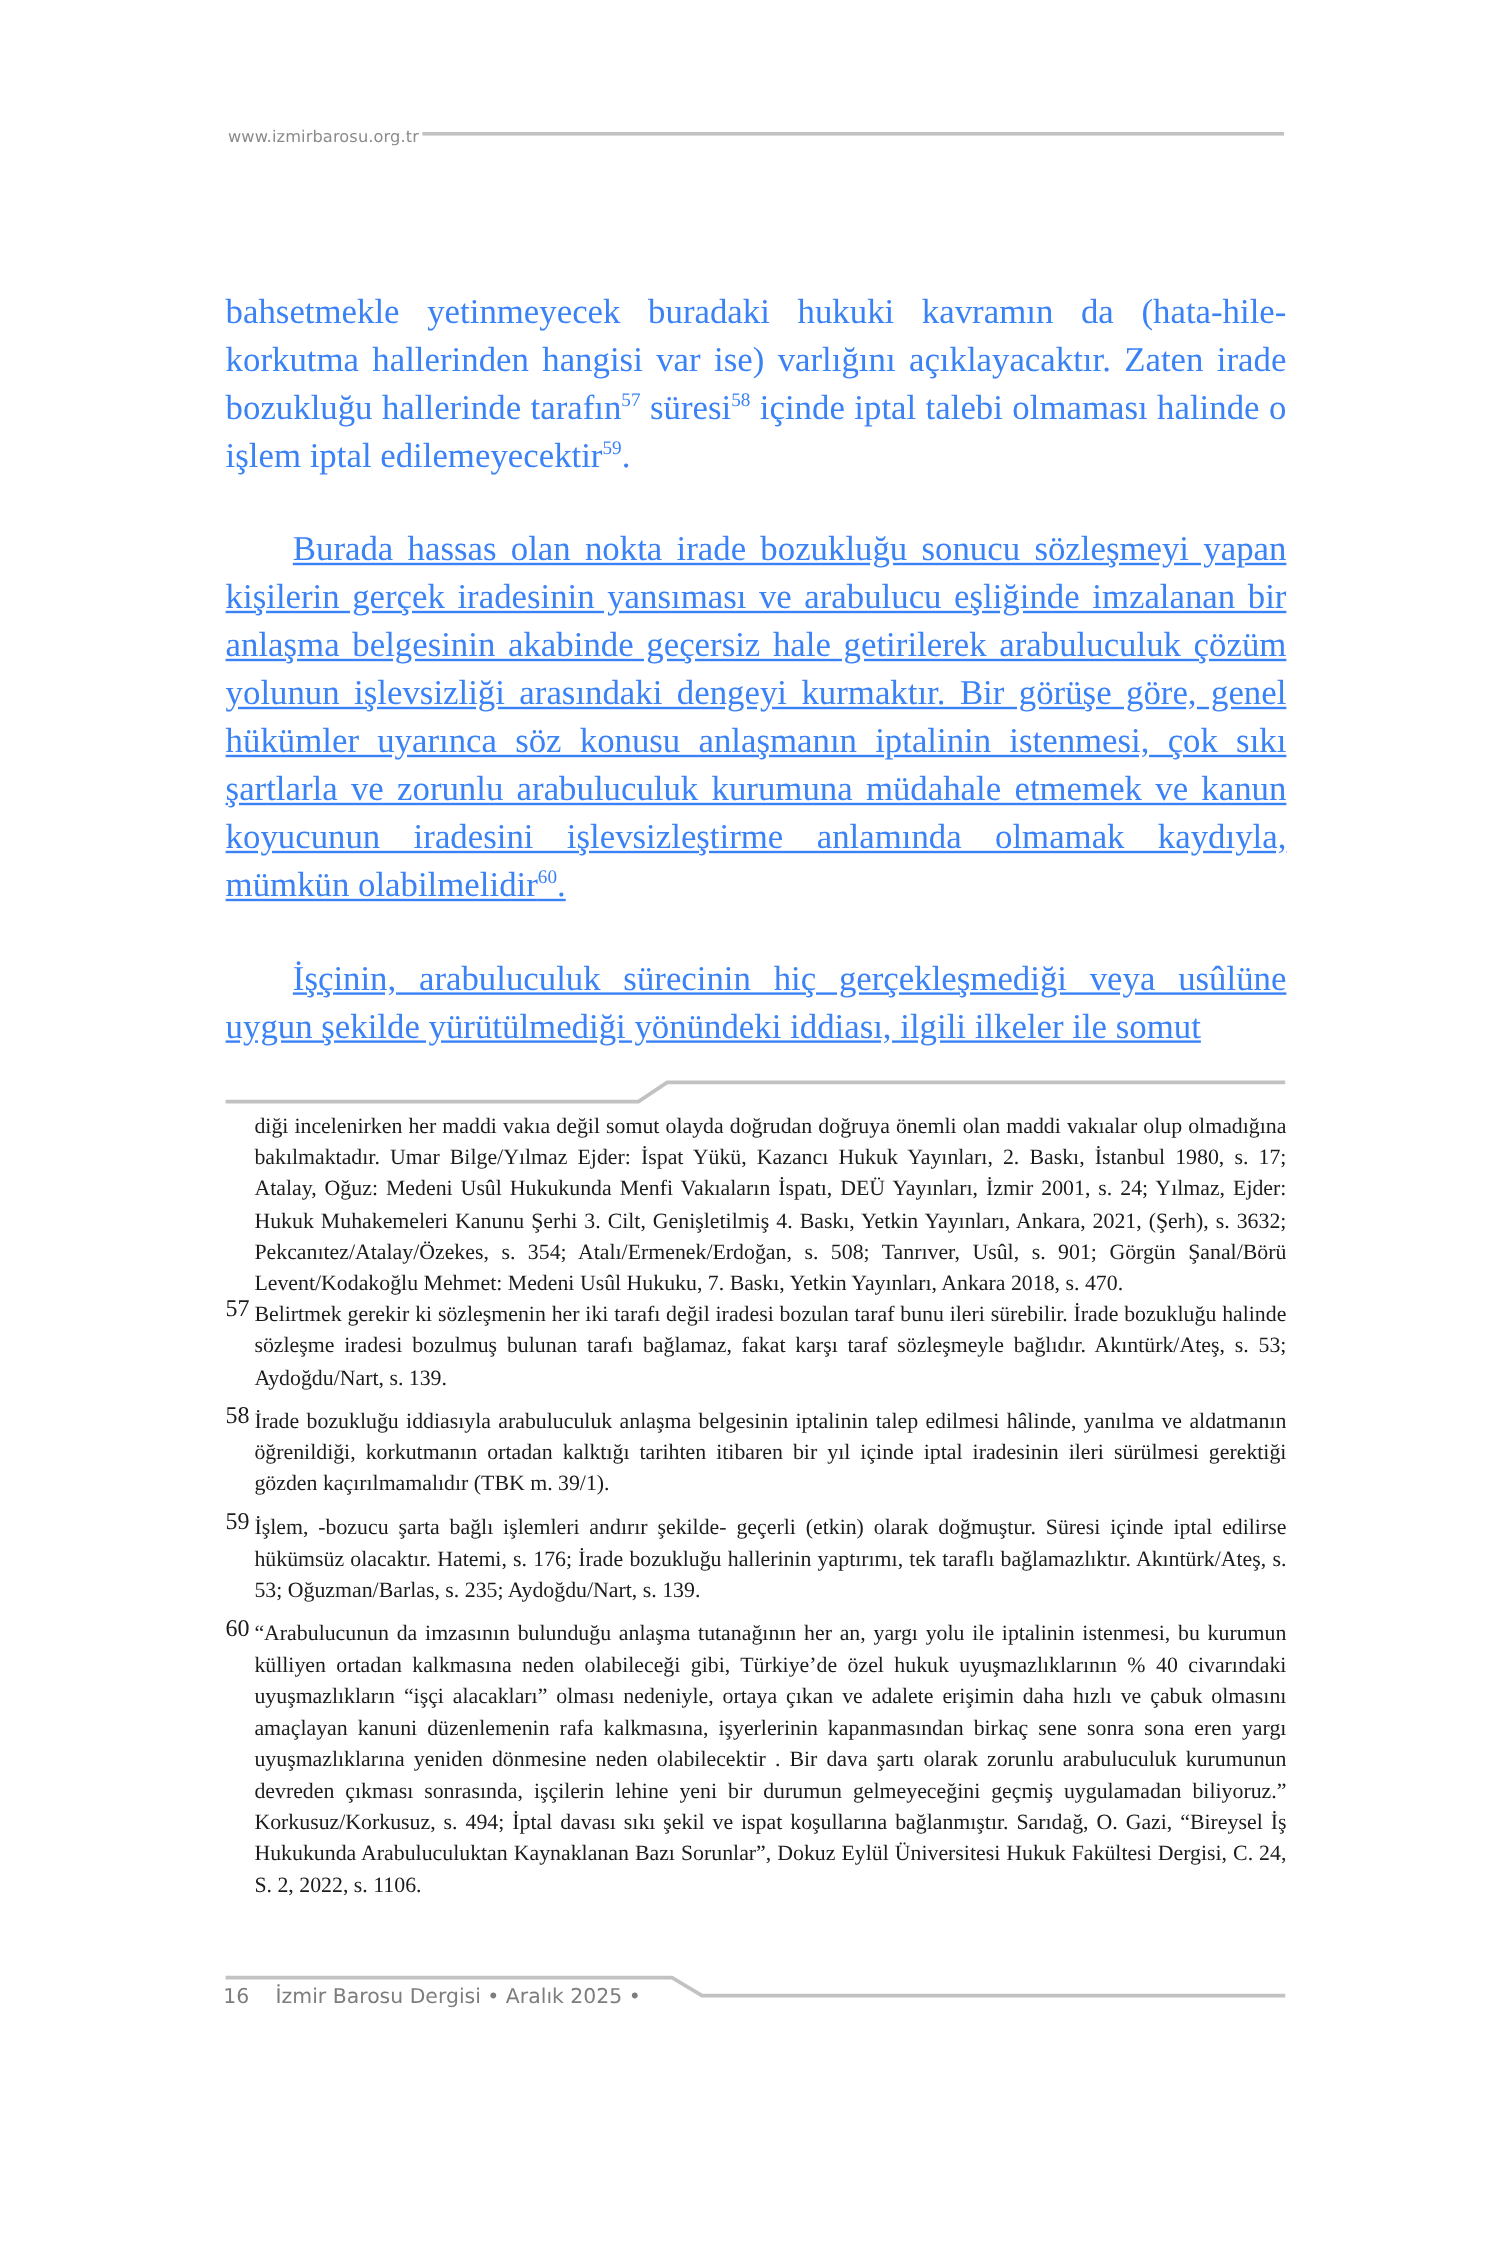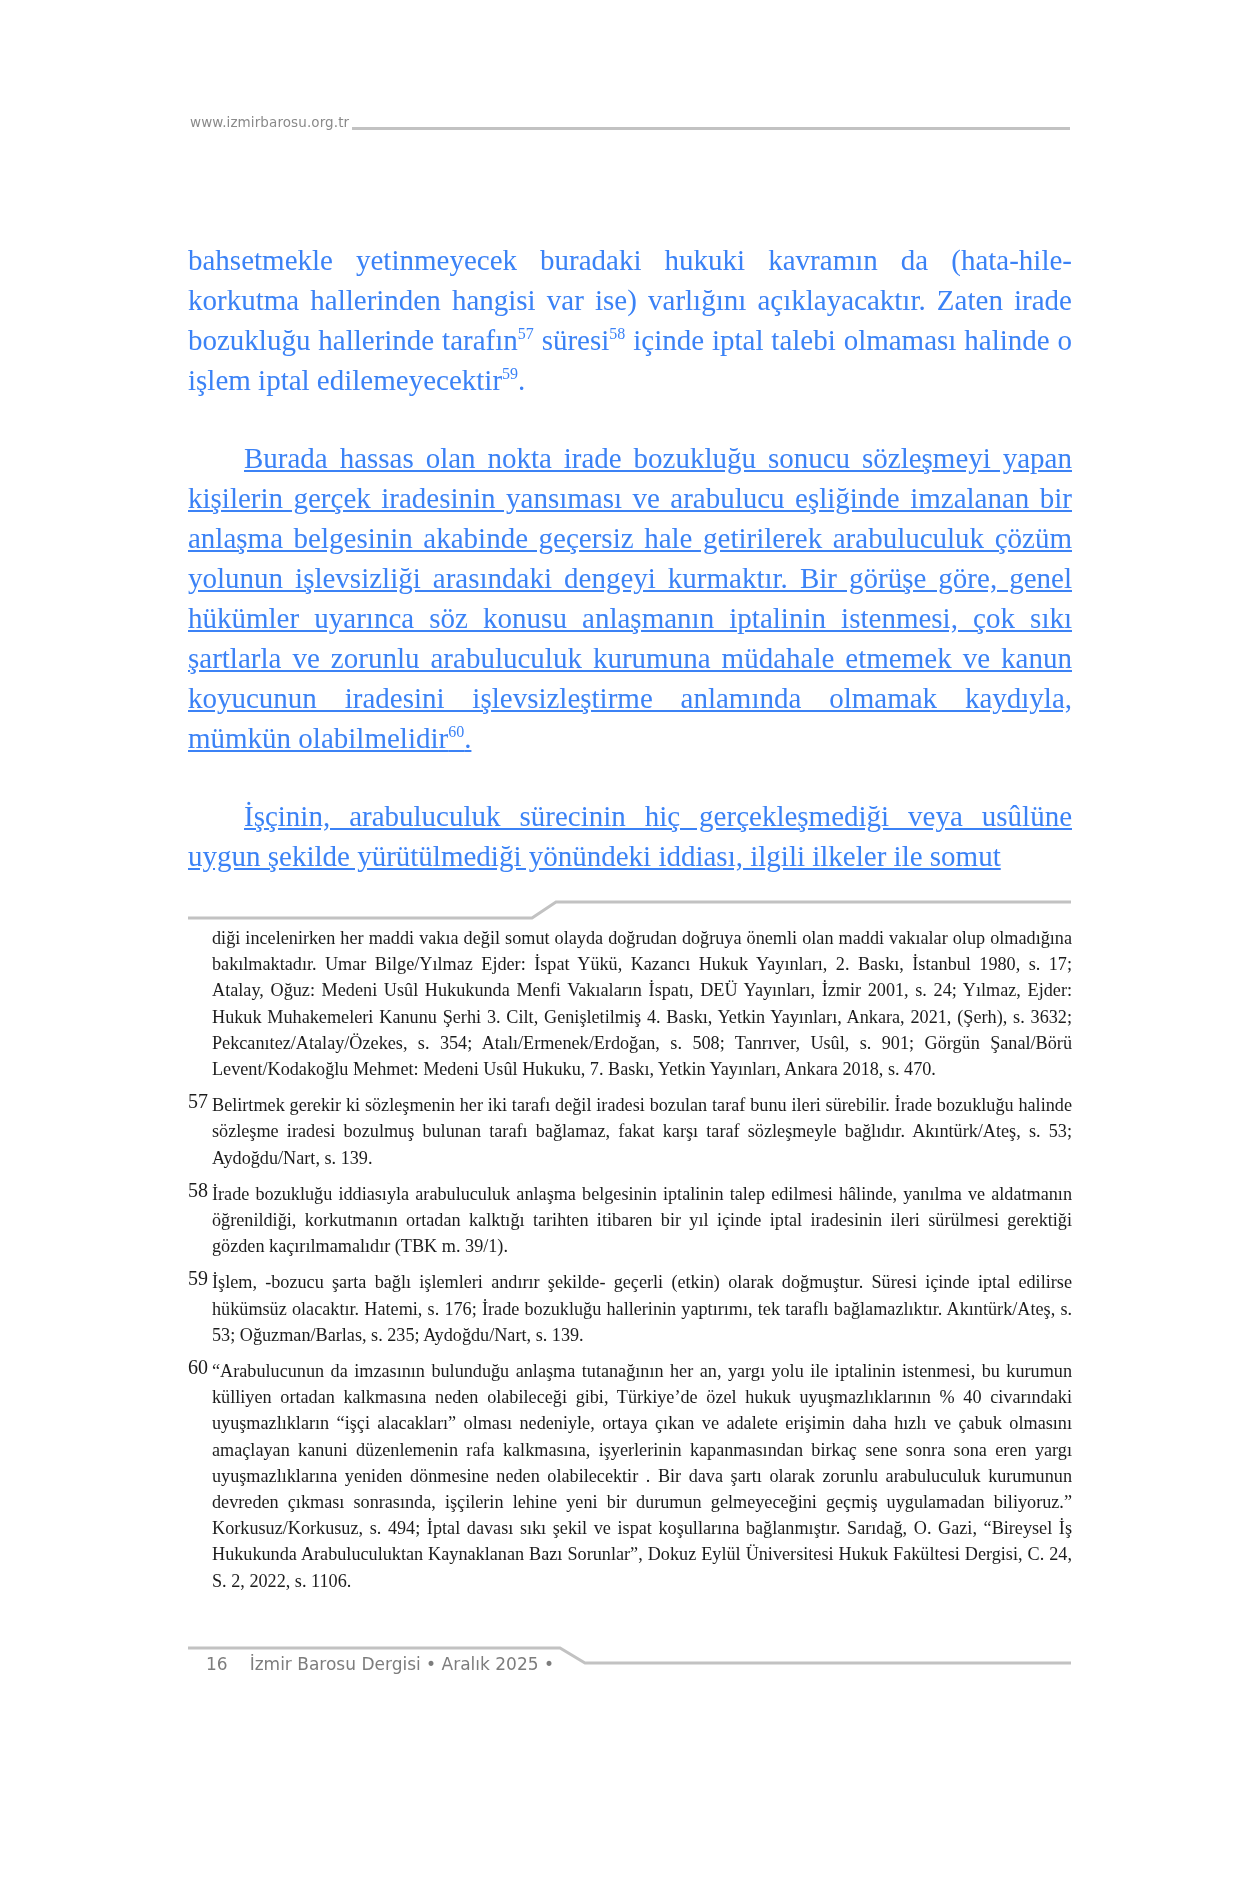--- a/index.html
+++ b/index.html
@@ -1,39 +1,39 @@
 <!DOCTYPE html>
 <html><head>
 <meta charset="utf-8">
 <style>
   html, body { margin: 0; padding: 0; background: #ffffff; }
   body { width: 1260px; height: 1890px; position: relative; overflow: hidden;
          font-family: "Liberation Serif", "DejaVu Serif", serif; color: #1a1a1a; }
 
   .header { position: absolute; left: 190px; top: 106px; width: 880px; height: 24px;
-            display: flex; align-items: flex-end; }
+            display: flex; align-items: flex-start; }
   .header-url { font-family: "DejaVu Sans", "Liberation Sans", sans-serif; font-size: 13.5px;
                 color: #8a8a8a; letter-spacing: 0.1px; white-space: nowrap; }
   .header-rule { flex: 1; height: 3px; background: #c2c2c2; margin-left: 3px; margin-top: 4px; }
 
   .body-text { position: absolute; left: 188px; top: 240px; width: 884px;
                font-size: 29px; line-height: 40px; text-align: justify; color: #3b82f6; }
   .body-text p { margin: 0 0 38px 0; }
   .body-text p.indent { text-indent: 56px; text-decoration: underline; }
   .body-text sup { font-size: 16px; line-height: 0; vertical-align: 11px; }
 
   .sep { position: absolute; left: 0; top: 0; }
 
   .footnotes { position: absolute; left: 188px; top: 925px; width: 884px;
                font-size: 18.2px; line-height: 26.2px; color: #1c1c1c; }
   .fn { position: relative; padding-left: 24px; text-align: justify; margin-bottom: 10px; }
-  .fn.cont { margin-bottom: 10px; }
+  .fn.cont { margin-bottom: 0; }
   .fn-num { position: absolute; left: 0; top: -4px; font-size: 20px; }
 
-  .footer { position: absolute; left: 206px; top: 1654px; display: flex; align-items: flex-start;
+  .footer { position: absolute; left: 186px; top: 1654px; display: flex; align-items: flex-start;
             font-family: "DejaVu Sans", "Liberation Sans", sans-serif; font-size: 17px; color: #7d7d7d; }
   .footer .pg { margin-right: 22px; }
 </style>
 </head>
 <body>
 
 <div class="header">
   <span class="header-url">www.izmirbarosu.org.tr</span>
   <div class="header-rule"></div>
 </div>

